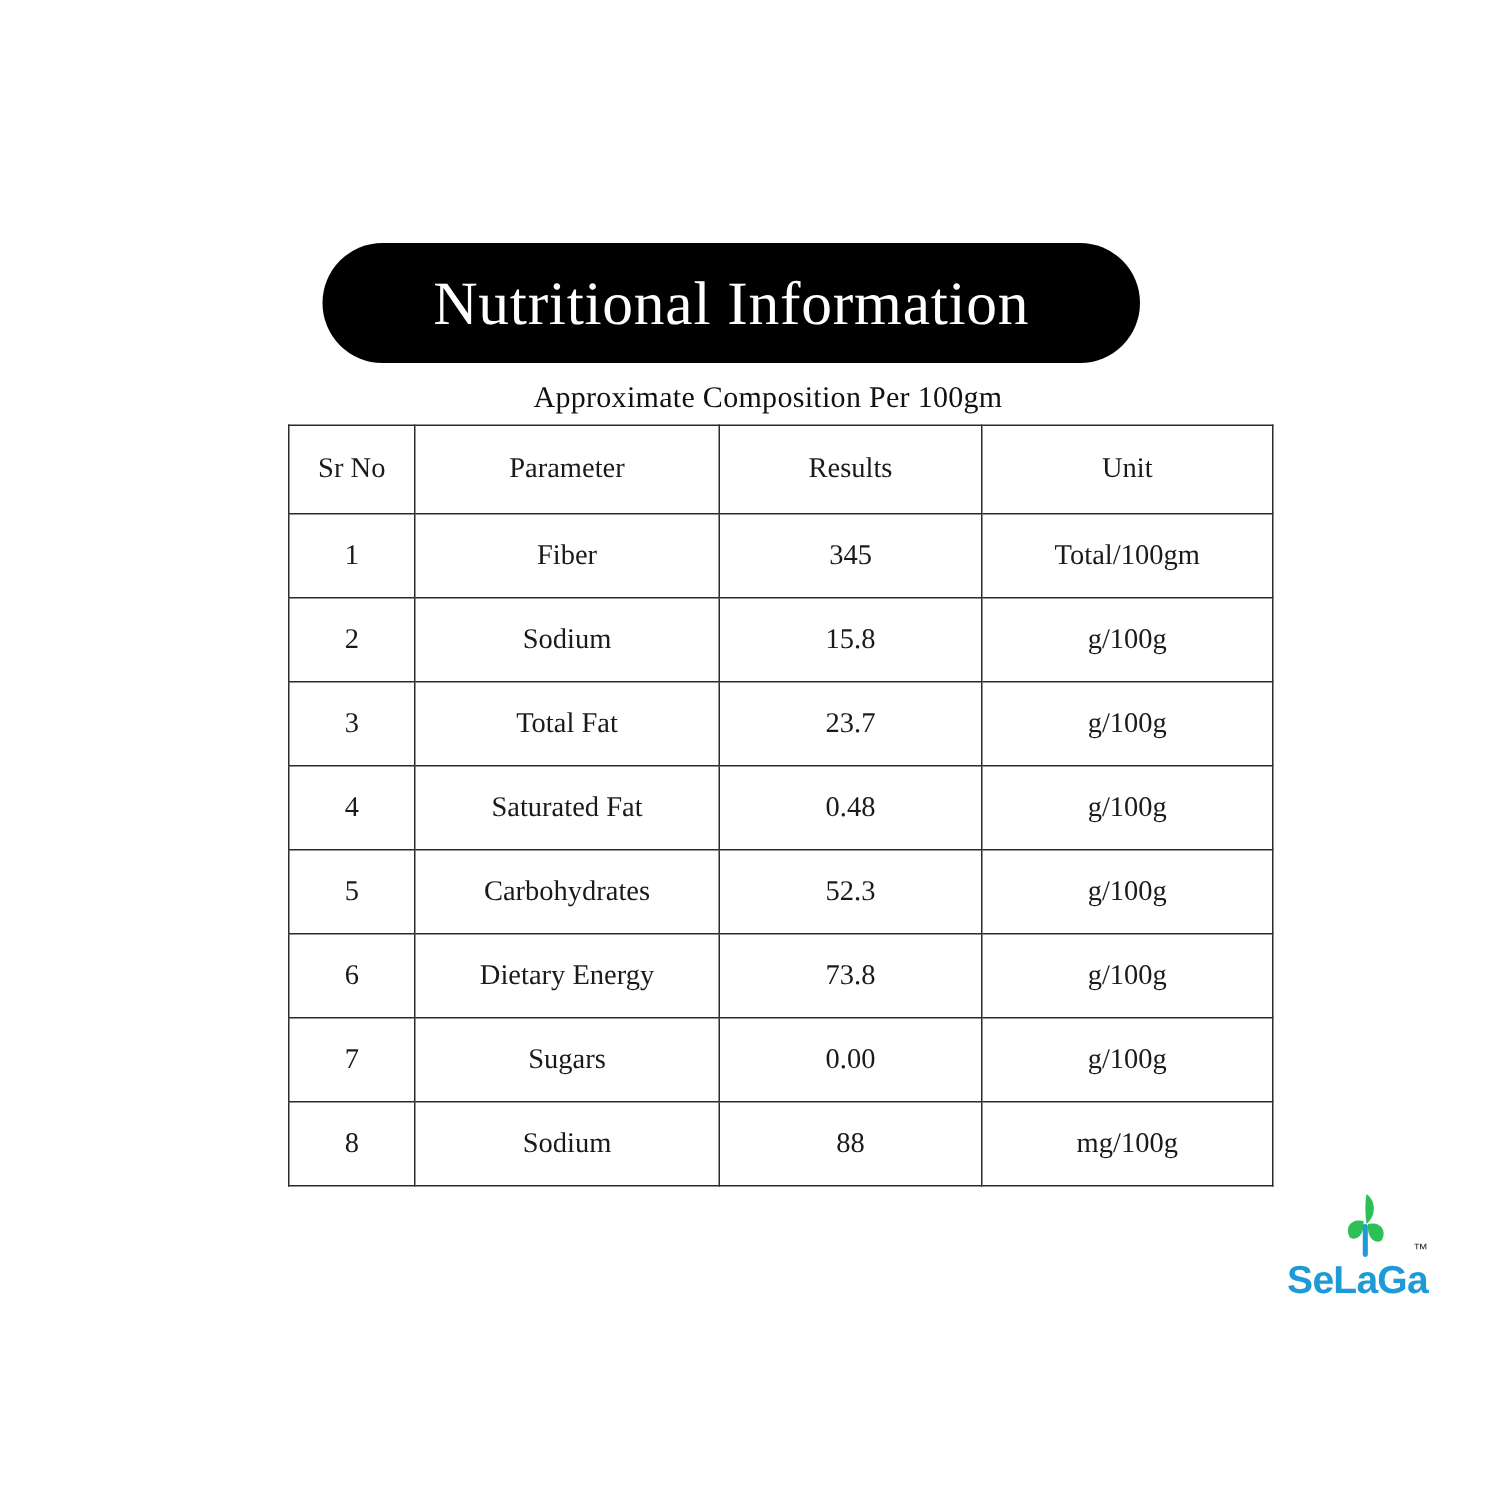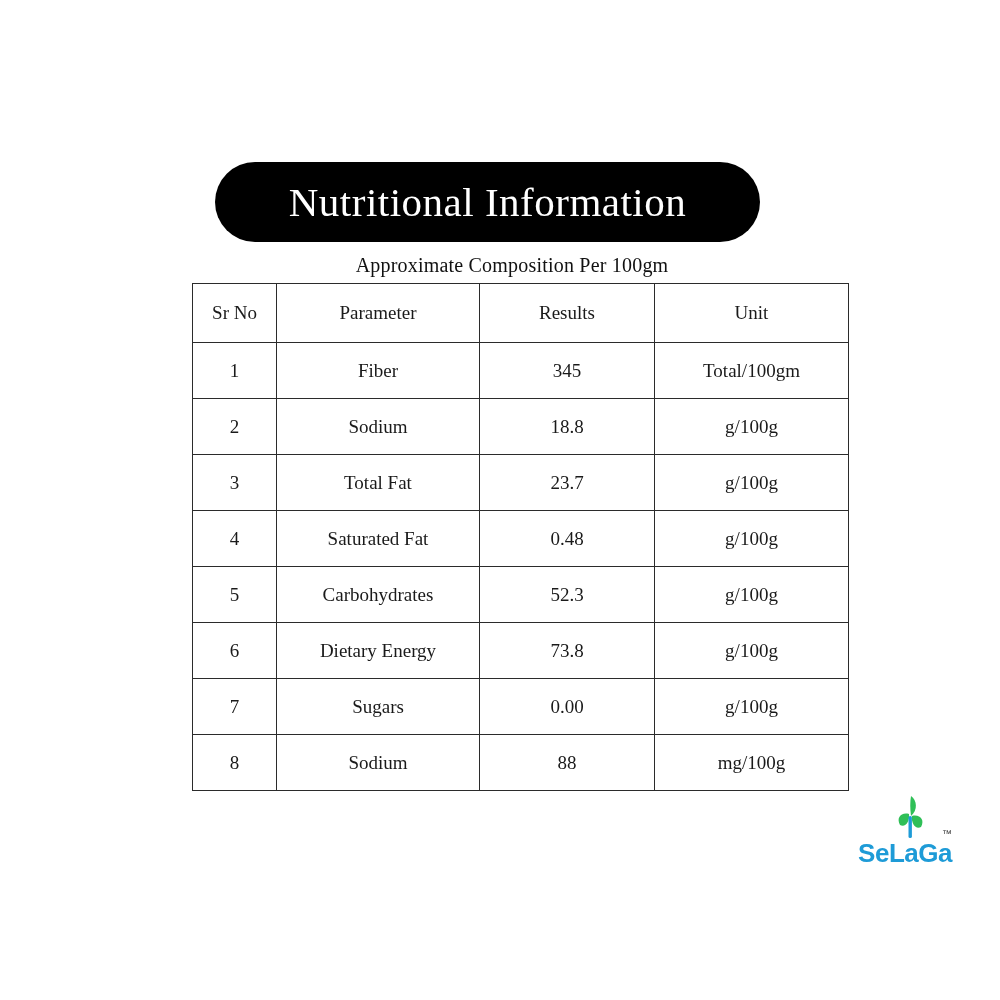--- a/index.html
+++ b/index.html
@@ -159,21 +159,21 @@
       <tbody>
         <tr>
           <td>1</td>
           <td>Fiber</td>
           <td>345</td>
           <td>Total/100gm</td>
         </tr>
         <tr>
           <td>2</td>
           <td>Sodium</td>
-          <td>18.8</td>
+          <td>15.8</td>
           <td>g/100g</td>
         </tr>
         <tr>
           <td>3</td>
           <td>Total Fat</td>
           <td>23.7</td>
           <td>g/100g</td>
         </tr>
         <tr>
           <td>4</td>

